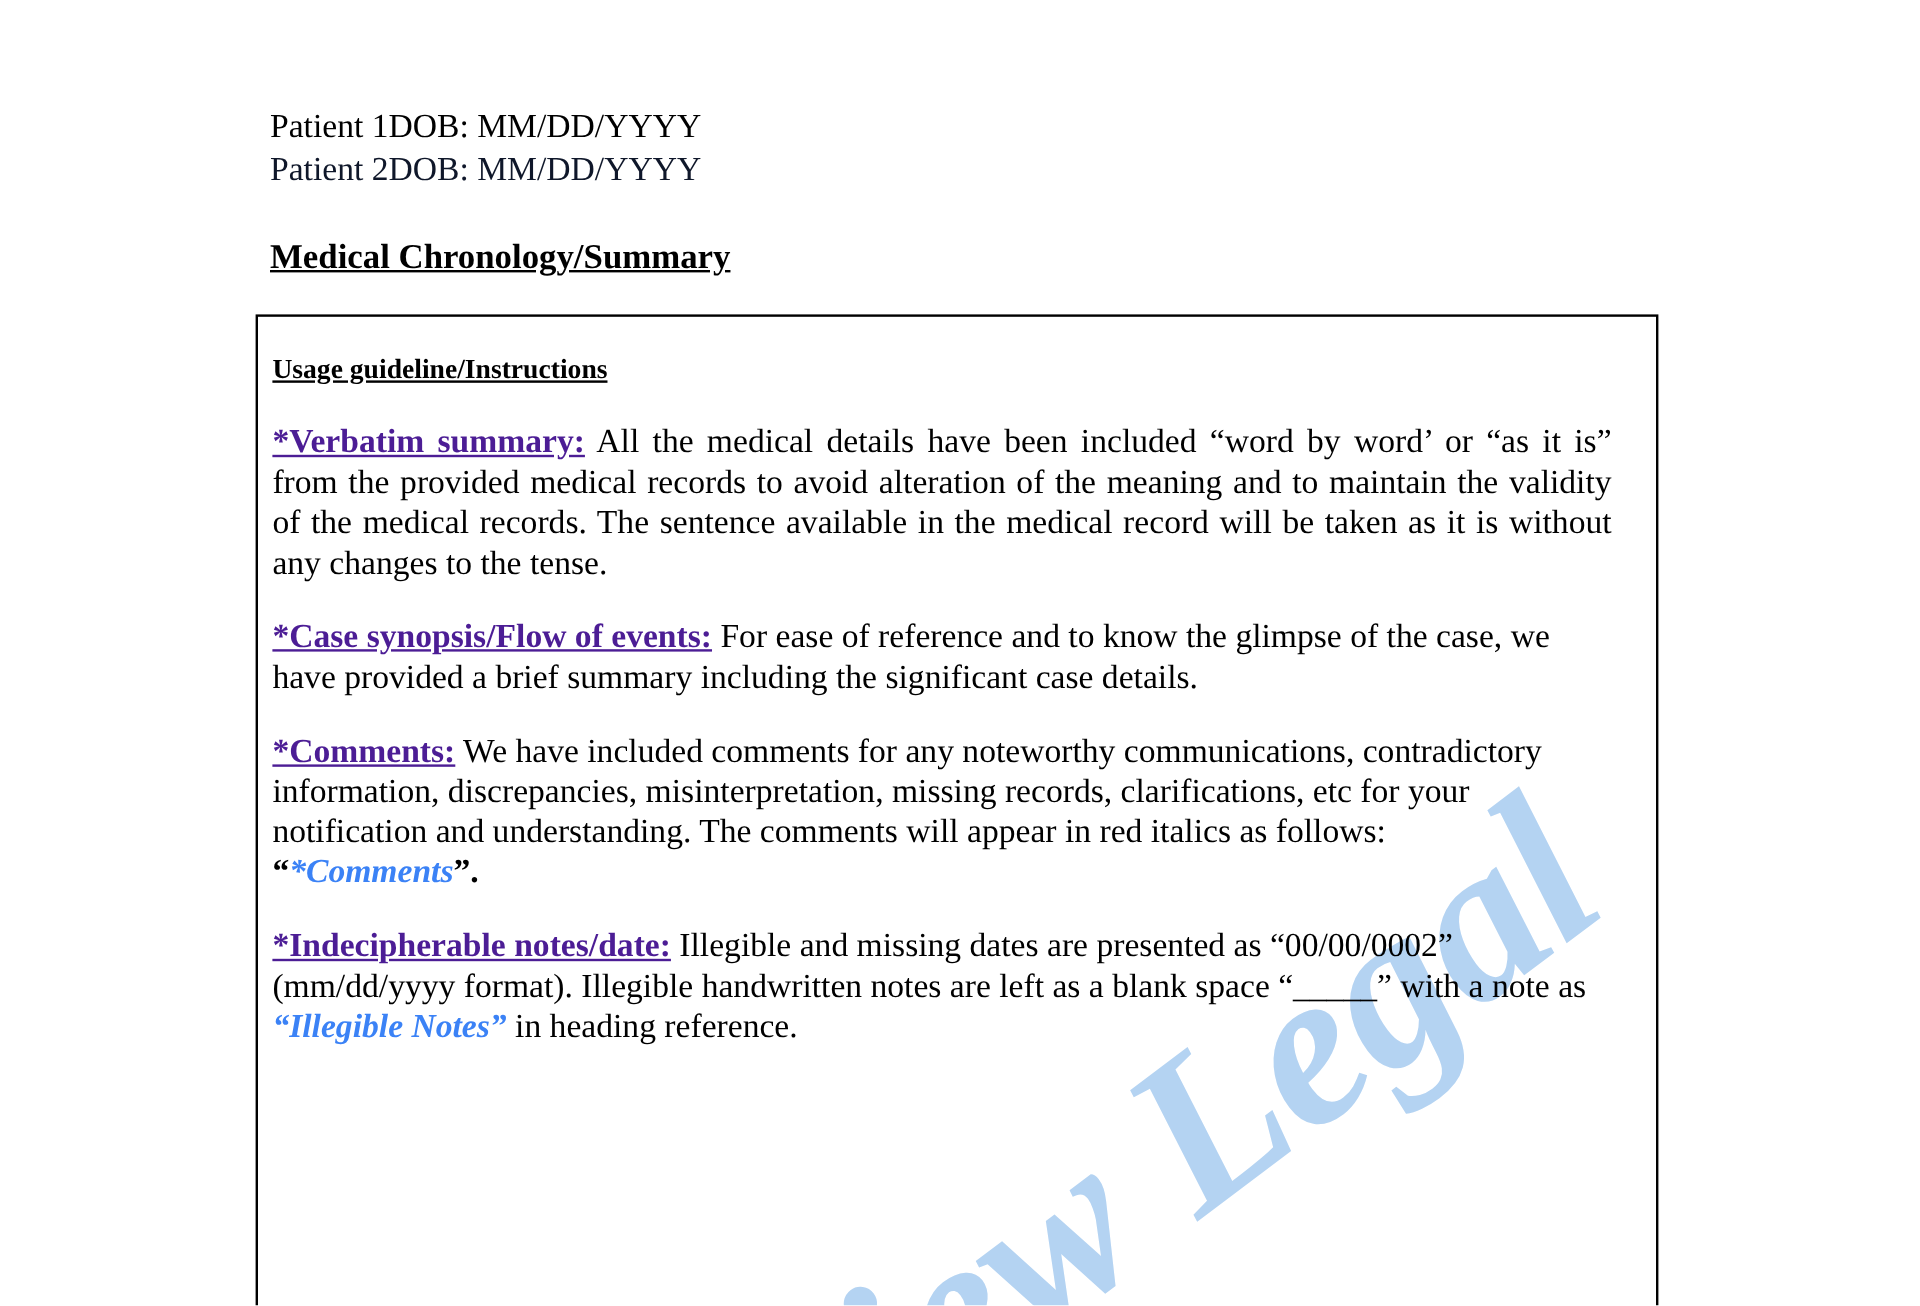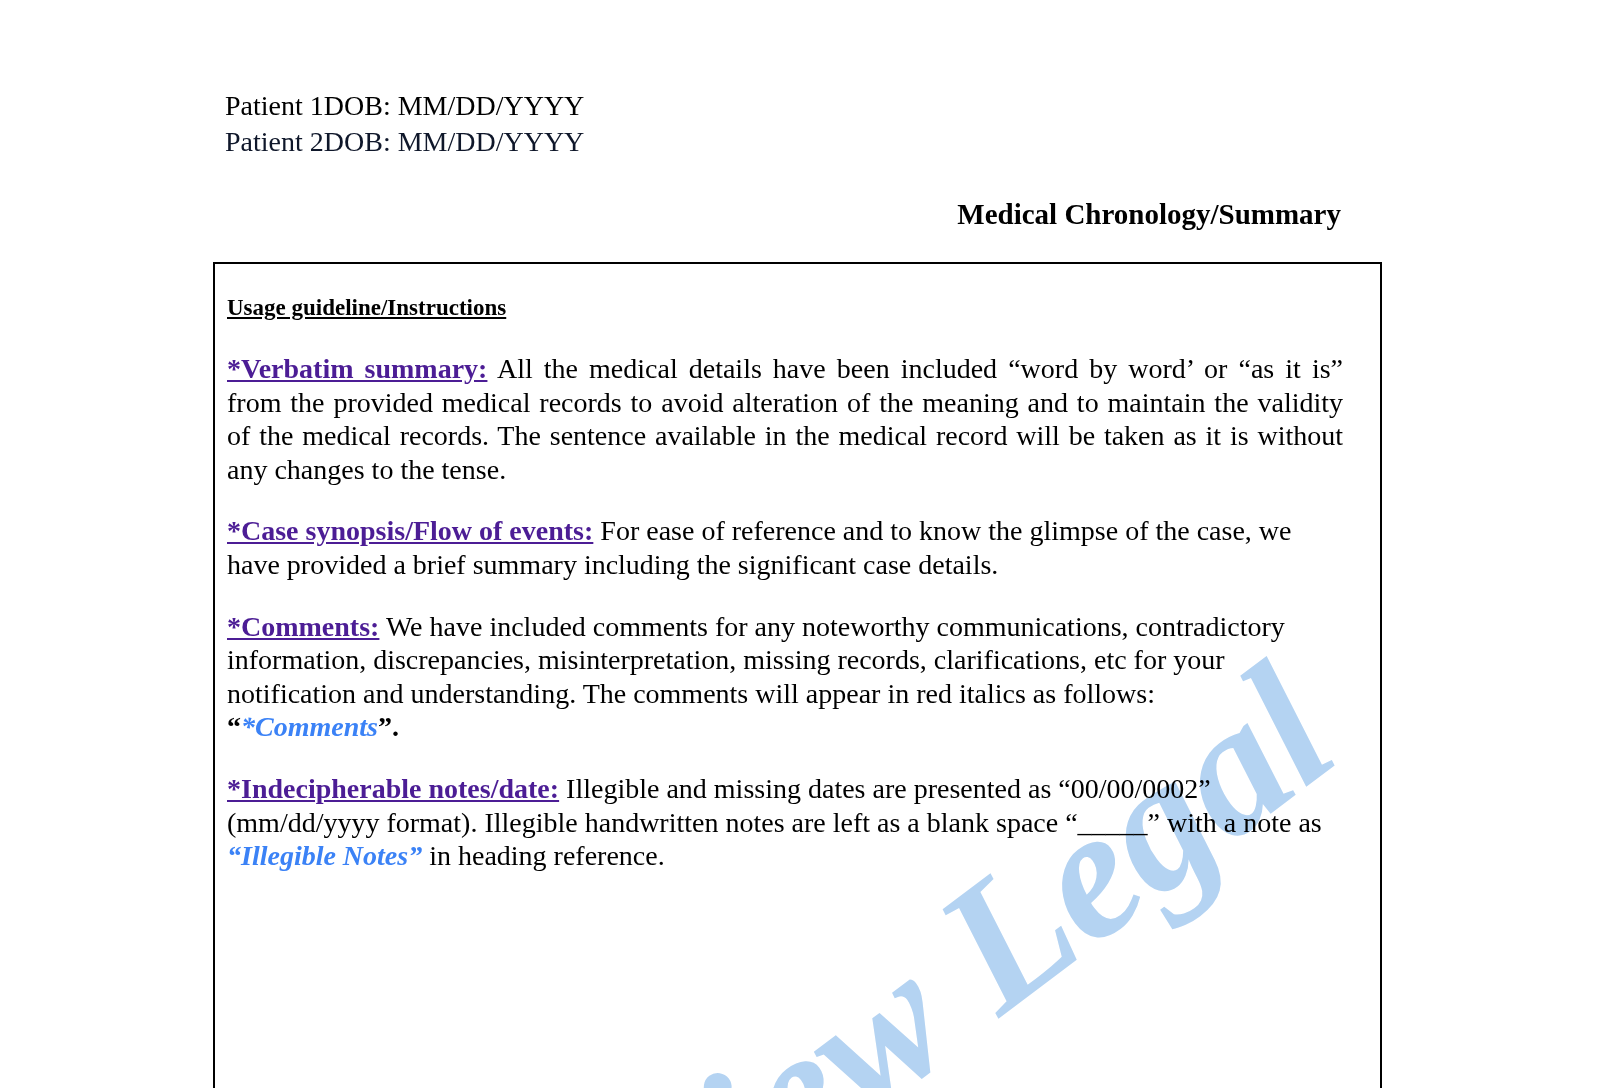--- a/index.html
+++ b/index.html
@@ -29,24 +29,25 @@
     display:flex;
     margin:88px 259px 0 225px;
     font-size:28px;
     line-height:36px;
   }
   .dob-col{text-align:right;}
   .blue{color:#0f172a;}
   .doc-title{
     width:1116px;
     margin:36px 0 0 225px;
-    text-align:right;
+    text-align:left;
     font-weight:bold;
     font-size:29px;
     line-height:36px;
+    text-decoration:underline;
   }
   .doc-subtitle{
     width:1116px;
     margin:30px 0 0 225px;
     text-align:center;
     font-style:italic;
     font-size:29px;
     line-height:36px;
   }
   .guideline-box{

